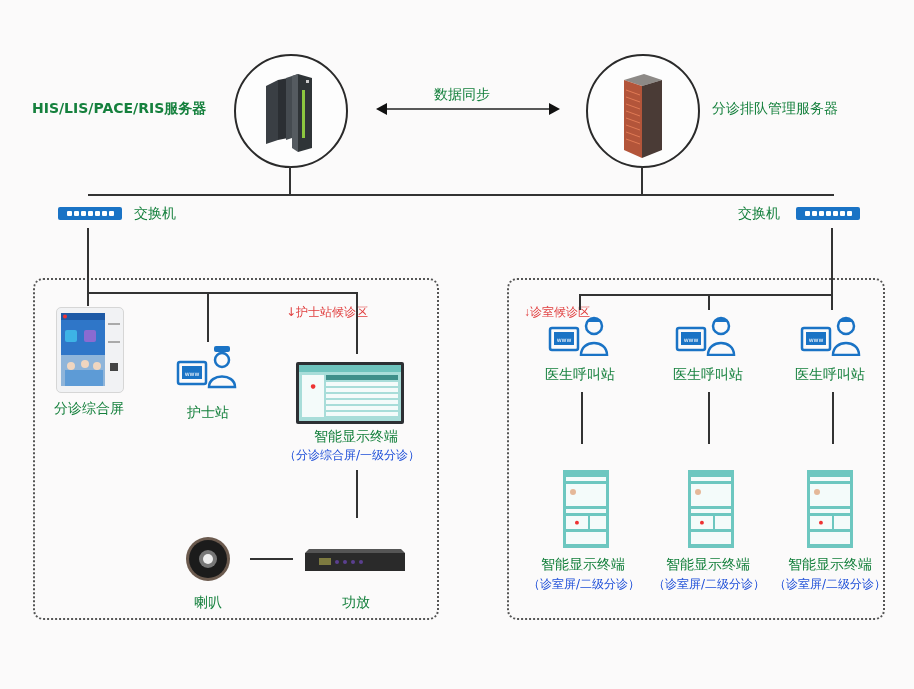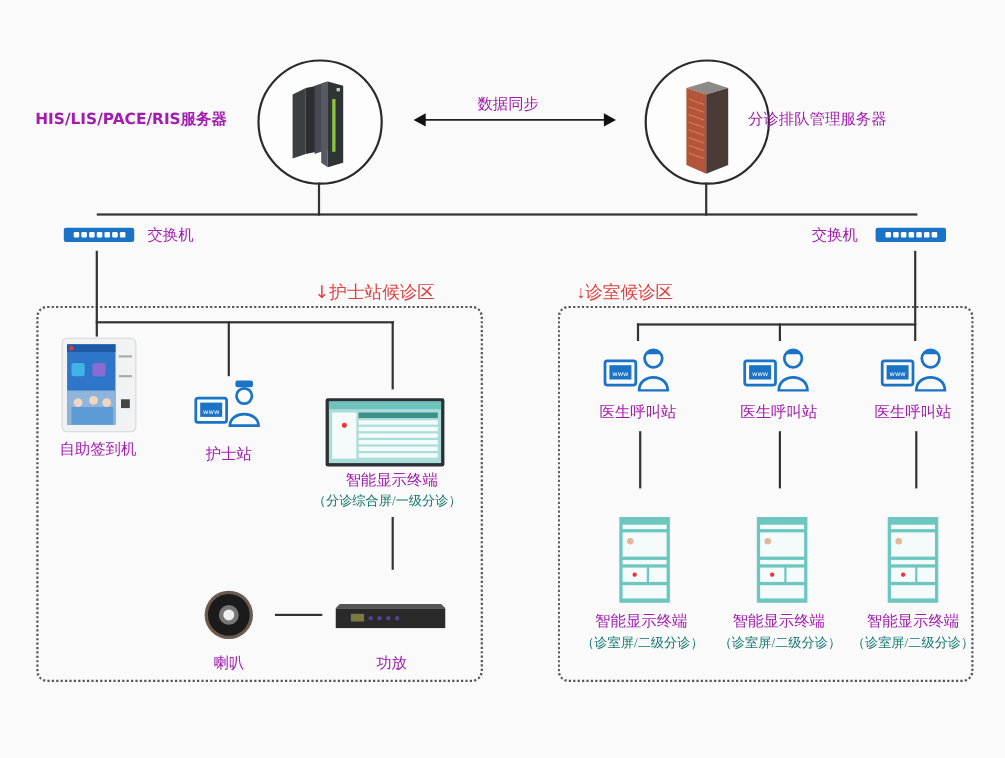--- a/index.html
+++ b/index.html
@@ -2,24 +2,24 @@
 <html><head>
 <meta charset="utf-8">
 <style>
   html, body { margin:0; padding:0; }
   body { width:914px; height:689px; background:#fbfafa; position:relative; overflow:hidden;
          font-family:"DejaVu Sans","Liberation Sans",sans-serif; color:#2b2b2b; }
   .abs { position:absolute; }
   .line-h { position:absolute; height:2px; background:#333; }
   .line-v { position:absolute; width:2px; background:#333; }
   .circle { position:absolute; width:110px; height:110px; border:2px solid #2a2a2a; border-radius:50%; background:#fdfdfd; }
-  .label { position:absolute; font-size:14px; white-space:nowrap; color:#a21caf; }
-  .label-sm { position:absolute; font-size:12px; white-space:nowrap; color:#0f766e;font-family:Liberation Serif, serif; }
+  .label { position:absolute; font-size:14px; white-space:nowrap; color:#15803d; }
+  .label-sm { position:absolute; font-size:12px; white-space:nowrap; color:#1d4ed8; }
   .zone { position:absolute; border:2px dotted #555; border-radius:10px; }
-  .zone-title { position:absolute; font-size:16px; color:#e03c3c; white-space:nowrap; }
+  .zone-title { position:absolute; font-size:12px; color:#e03c3c; white-space:nowrap;margin-top:48px; }
   .switch { position:absolute; width:64px; height:13px; background:#1a73c5; border-radius:2px;
             display:flex; align-items:center; justify-content:center; gap:2px; }
   .switch span { width:5px; height:5px; background:#fff; border-radius:1px; display:inline-block; }
   .centered { transform:translateX(-50%); text-align:center; }
 </style>
 </head>
 <body>
 
 <div class="label" style="left:32px;top:100px;font-weight:bold;">HIS/LIS/PACE/RIS服务器</div>
 
@@ -54,21 +54,21 @@
         <line x1="38" y1="41" x2="52" y2="46"></line>
       <line x1="38" y1="48" x2="52" y2="53"></line>
         <line x1="38" y1="55" x2="52" y2="60"></line>
       <line x1="38" y1="62" x2="52" y2="67"></line>
         <line x1="38" y1="69" x2="52" y2="74"></line>
       <line x1="38" y1="76" x2="52" y2="81"></line>
         <line x1="38" y1="83" x2="52" y2="88"></line>
     </g>
   </svg>
 </div>
-<div class="label" style="left:680px;top:100px;">分诊排队管理服务器</div>
+<div class="label" style="left:712px;top:100px;">分诊排队管理服务器</div>
 
 <div class="line-v" style="left:289px;top:166px;height:30px;"></div>
 <div class="line-v" style="left:641px;top:166px;height:30px;"></div>
 <div class="line-h" style="left:88px;top:194px;width:746px;"></div>
 
 <div class="switch" style="left:58px;top:207px;">
   <span></span>
     <span></span>
     <span></span>
     <span></span>
@@ -107,21 +107,21 @@
     <rect x="4" y="47" width="44" height="31" fill="#8fb5da"></rect>
     <circle cx="14" cy="58" r="4" fill="#f0d6c0"></circle>
       <circle cx="28" cy="56" r="4" fill="#f0d6c0"></circle>
       <circle cx="40" cy="58" r="4" fill="#f0d6c0"></circle>
     <rect x="8" y="62" width="38" height="16" fill="#5d9bd6"></rect>
     <rect x="51" y="15" width="12" height="2" fill="#aaa"></rect>
     <rect x="51" y="33" width="12" height="2" fill="#aaa"></rect>
     <rect x="53" y="55" width="8" height="8" fill="#444"></rect>
   </svg>
 </div>
-<div class="label centered" style="left:89px;top:400px;">自助签到机</div>
+<div class="label centered" style="left:89px;top:400px;">分诊综合屏</div>
 
 <div class="abs" style="left:176px;top:343px;width:64px;height:46px;">
   <svg width="64" height="46">
     <rect x="2" y="19" width="28" height="22" rx="2" fill="none" stroke="#1a73c5" stroke-width="2.5"></rect>
     <rect x="6" y="23" width="20" height="13" fill="#1a73c5"></rect>
     <text x="16" y="33" font-size="6" fill="#fff" text-anchor="middle" font-family="DejaVu Sans, sans-serif">www</text>
     <rect x="38" y="3" width="16" height="6" rx="2" fill="#1a73c5"></rect>
     <circle cx="46" cy="17" r="7" fill="none" stroke="#1a73c5" stroke-width="2.5"></circle>
     <path d="M33 44 C33 30 59 30 59 44 Z" fill="none" stroke="#1a73c5" stroke-width="2.5"></path>
   </svg>

